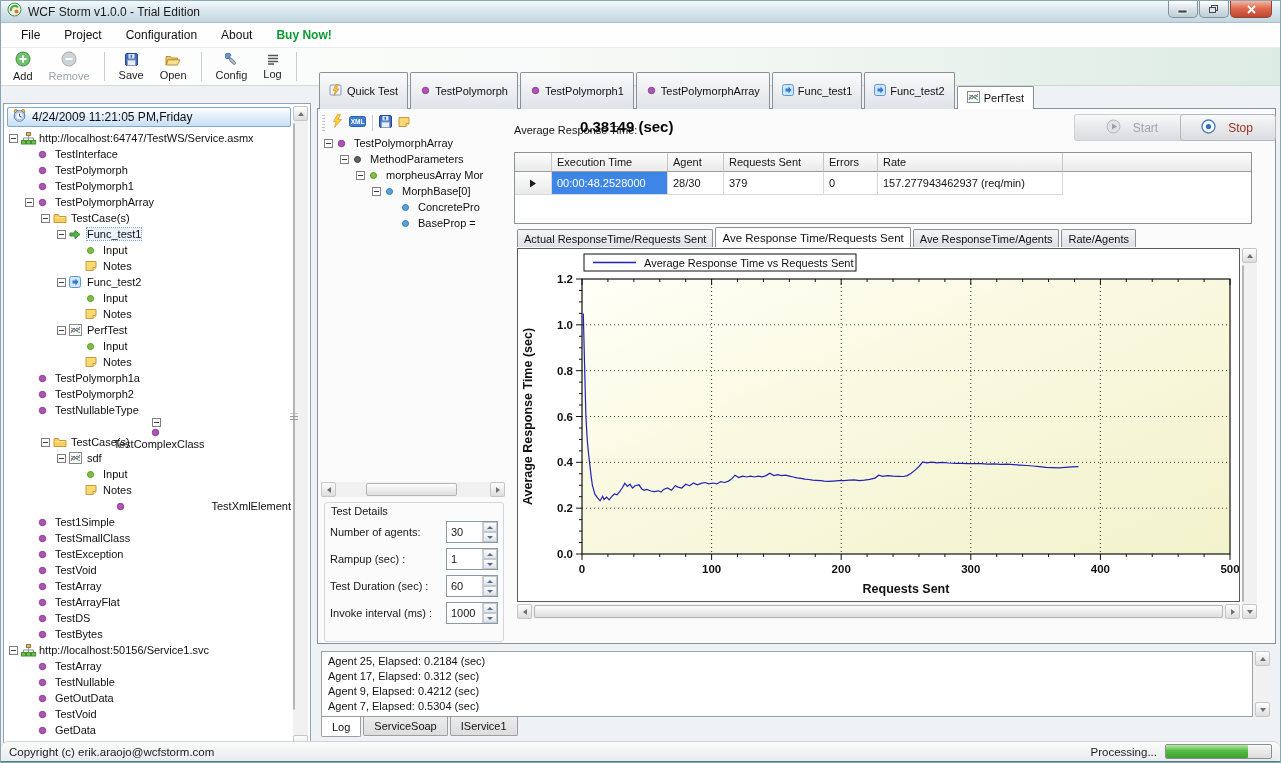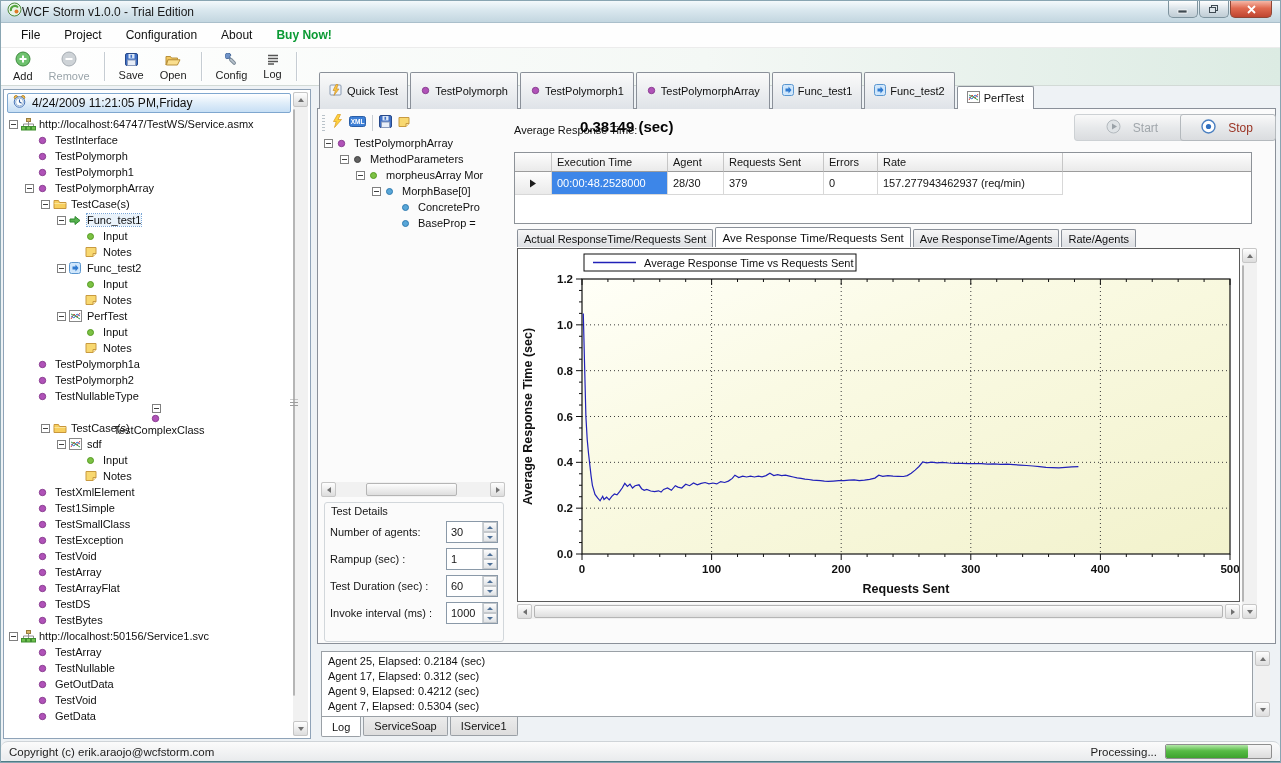--- a/index.html
+++ b/index.html
@@ -1,39 +1,39 @@
 <!DOCTYPE html>
 <html><head>
 <meta charset="utf-8">
 <style>
   *{box-sizing:border-box;margin:0;padding:0;}
   html,body{width:1281px;height:763px;overflow:hidden;}
   body{font-family:"Liberation Sans",sans-serif;background:#dfe7ec;}
   .screen{position:absolute;left:0;top:0;width:1281px;height:763px;background:#eef2f5;border:1px solid #89a5b2;overflow:hidden;}
 
   
-  .titlebar{position:absolute;left:0;top:0;right:0;height:22px;background:linear-gradient(#f4f9fc,#d9e7ee 45%,#c3d6e0);border-bottom:1px solid #aabfcb;display:flex;align-items:center;padding-left:6px;}
+  .titlebar{position:absolute;left:0;top:0;right:0;height:22px;background:linear-gradient(#f4f9fc,#d9e7ee 45%,#c3d6e0);border-bottom:1px solid #aabfcb;display:flex;align-items:center;padding-left:6px;gap:6px;}
   .title-text{font-size:12px;color:#1a1a1a;white-space:nowrap;}
   .winbtns{position:absolute;right:8px;top:0;display:flex;}
   .winbtn{width:30px;height:17px;border:1px solid #7e939e;border-top:none;border-radius:0 0 5px 5px;background:linear-gradient(#ffffff,#d9e2e8 50%,#c0cdd5);display:flex;align-items:center;justify-content:center;margin-left:1px;}
   .winbtn.close{width:42px;background:linear-gradient(#f6b7a6,#e06a50 45%,#bf4530);border-color:#8e4636;}
 
   
   .menubar{position:absolute;left:0;top:22px;right:0;height:25px;background:#fefefe;display:flex;align-items:center;padding-left:8px;border-bottom:1px solid #ececec;}
   .menu-item{font-size:12px;padding:4px 12px;color:#111;white-space:nowrap;}
   .menu-item.accent{color:#0b9a34;font-weight:bold;}
 
   
   .toolbar{position:absolute;left:0;top:47px;right:0;height:38px;background:linear-gradient(90deg,#ffffff,#f4f8f5 55%,#dcebe3);display:flex;align-items:stretch;padding-left:4px;border-bottom:1px solid #d2dad6;}
   .tool-btn{display:flex;flex-direction:column;align-items:center;justify-content:center;font-size:11px;padding:1px 8px;color:#1d1d1d;gap:1px;white-space:nowrap;}
   .tool-btn.disabled{color:#9aa4aa;}
   .tool-sep{width:1px;background:#c6cdd3;margin:4px 6px;box-shadow:1px 0 0 #ffffff;}
 
   
-  .left-panel{position:absolute;left:2px;top:88px;width:308px;height:650px;background:#fff;border:1px solid #8fa3b8;}
+  .left-panel{position:absolute;left:2px;top:102px;width:308px;height:650px;background:#fff;border:1px solid #8fa3b8;}
   .date-header{position:absolute;left:3px;top:3px;right:19px;height:20px;border:1px solid #7fa7cf;border-radius:2px;background:linear-gradient(#ffffff,#ddecf9 55%,#c7dff5);display:flex;align-items:center;gap:5px;padding:0 4px;font-size:12px;color:#0f0f0f;white-space:nowrap;}
   .tree{position:absolute;left:3px;top:26px;right:19px;bottom:2px;overflow:hidden;}
   .tree-row{height:16px;display:flex;align-items:center;font-size:11px;white-space:nowrap;color:#101010;}
   .expander{width:9px;height:9px;margin-right:3px;flex:none;display:inline-flex;}
   .expander-spacer{width:12px;flex:none;}
   .tree-ico{width:16px;flex:none;display:inline-flex;align-items:center;}
   .tree-label{margin-left:2px;}
   .tree-row.sel .tree-label{background:#eaf3fb;outline:1px dotted #7aa7d8;}
 
   
@@ -477,21 +477,21 @@
         <div class="tree-row" style="padding-left: 66px;">
           <span class="expander-spacer"></span>
           <span class="tree-ico">
             <svg width="12" height="12">
               <path d="M1 1.5 h10 v6 l-3 3 h-7 z" fill="#f8d870" stroke="#c89a40"></path>
               <path d="M8 10.5 v-3 h3" fill="#fce9ae" stroke="#c89a40"></path>
             </svg>
           </span>
           <span class="tree-label">Notes</span>
         </div>
-        <div class="tree-row" style="padding-left: 18px;">
+        <div class="tree-row" style="padding-left: 18px; justify-content: space-between;">
           <span class="expander-spacer"></span>
           <span class="tree-ico">
             <svg width="11" height="11">
               <circle cx="5.5" cy="5.5" r="3.2" fill="#b052b8" stroke="#8a3d91"></circle>
             </svg>
           </span>
           <span class="tree-label">TestXmlElement</span>
         </div>
         <div class="tree-row" style="padding-left: 18px;">
           <span class="expander-spacer"></span>

